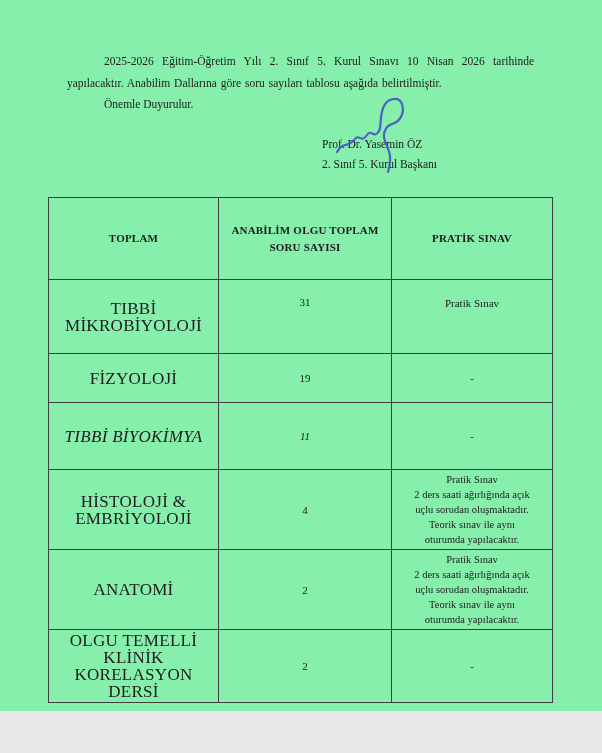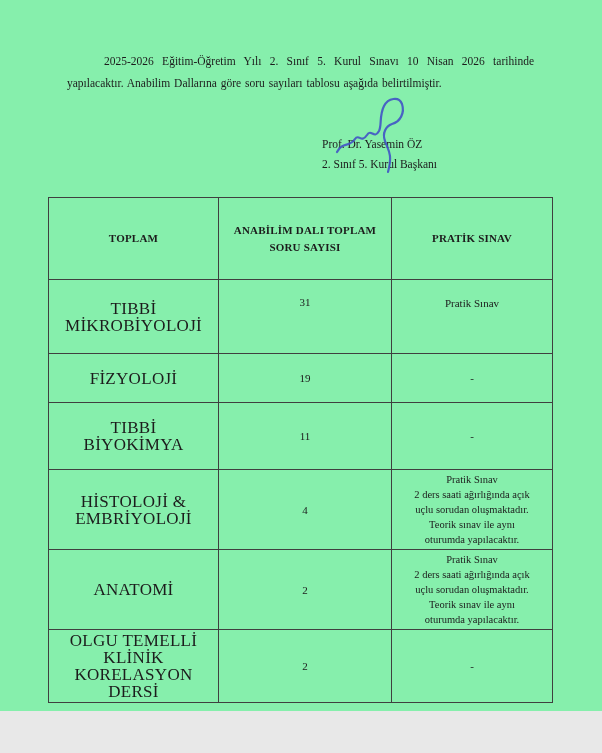--- a/index.html
+++ b/index.html
@@ -88,32 +88,33 @@
     line-height: 15px;
     white-space: pre-line;
     padding: 2px 4px;
   }
   td.pratik-short { font-size: 11px; }
   td.vtop { vertical-align: top; padding-top: 16px; }
 
   tr.h-head { height: 82px; }
   tr.h-r1 { height: 74px; }
   tr.h-r2 { height: 49px; }
-  tr.h-r3 { height: 67px; }
+  tr.h-r3 { height: 67px; font-style: italic; }
   tr.h-r4 { height: 79px; }
   tr.h-r5 { height: 71px; }
   tr.h-r6 { height: 64px; }
 </style>
 </head>
 <body>
 
 <div class="page">
 
   <div class="textblock">
     <p class="para">2025-2026 Eğitim-Öğretim Yılı 2. Sınıf 5. Kurul Sınavı 10 Nisan 2026 tarihinde yapılacaktır. Anabilim Dallarına göre soru sayıları tablosu aşağıda belirtilmiştir.</p>
+    <p class="announce">Önemle Duyurulur.</p>
   </div>
 
   <div class="sig-text">
     <div>Prof. Dr. Yasemin ÖZ</div>
     <div>2. Sınıf 5. Kurul Başkanı</div>
   </div>
 
   <svg class="sig-svg" width="90" height="86" viewBox="0 0 90 86" aria-hidden="true">
     <path d="M7,58 C13,47 19,54 25,45 C29,39 31,50 37,41 C41,34 44,46 49,37
              C52,31 49,22 54,12 C58,4 69,2 72,10 C75,19 70,28 62,30
@@ -122,21 +123,21 @@
 
   <table class="exam">
     <colgroup>
         <col class="c1">
         <col class="c2">
         <col class="c3">
       </colgroup>
     <tbody>
         <tr class="h-head">
       <th>TOPLAM</th>
-      <th>ANABİLİM DALI TOPLAM
+      <th>ANABİLİM OLGU TOPLAM
 SORU SAYISI</th>
       <th>PRATİK SINAV</th>
     </tr>
     <tr class="h-r1">
       <td class="ders">TIBBİ MİKROBİYOLOJİ</td>
       <td class="soru vtop">31</td>
       <td class="pratik pratik-short vtop">Pratik Sınav</td>
     </tr>
     <tr class="h-r2">
       <td class="ders">FİZYOLOJİ</td>

